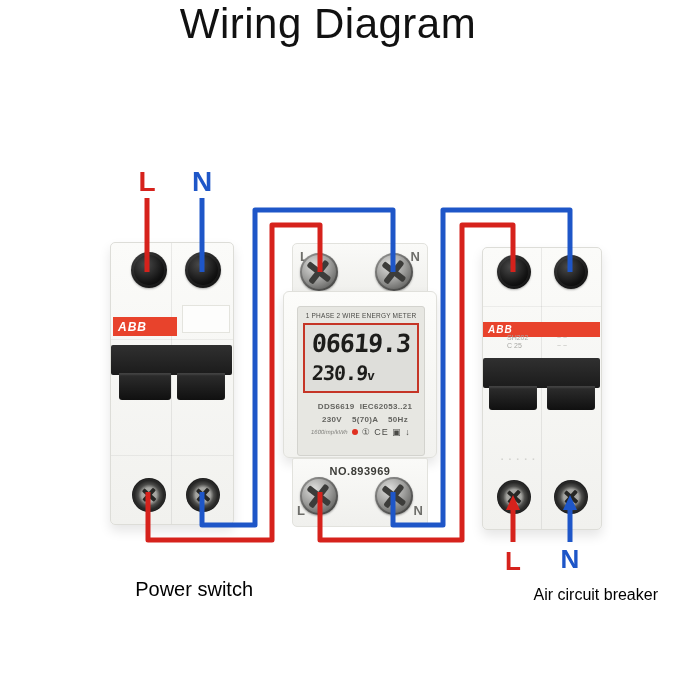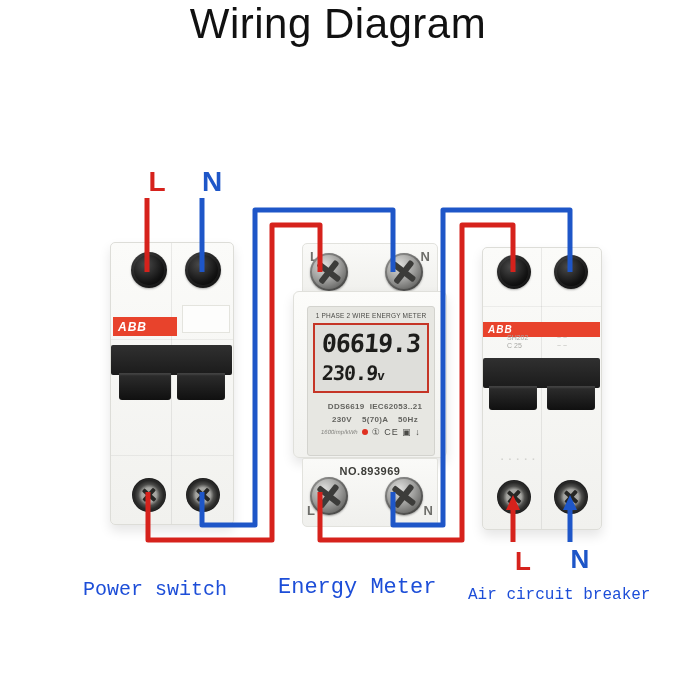--- a/index.html
+++ b/index.html
@@ -1,23 +1,23 @@
 <!DOCTYPE html>
 <html style="--wire-live: #d6221c; --wire-neutral: #1e56c8; --abb-red: #e8432c; --brand-red: #e0301e; --lcd-border-red: #c53526;"><head>
 <meta charset="utf-8">
 <style>
   html,body{margin:0;padding:0;background:#fff;}
   .stage{position:relative;width:700px;height:700px;background:#ffffff;overflow:hidden;
          font-family:"Liberation Sans",sans-serif;}
-  .abs{position:absolute;margin-left:10px;}
+  .abs{position:absolute;}
 
   
   .title{left:0;top:86;width:656px;text-align:center;font-size:42px;font-weight:500;
          color:#111;letter-spacing:0.5px;}
-  .caption{color:#1d4ed8;text-align:left;font-family:Liberation Mono, monospace;}
+  .caption{color:#000000;text-align:right;}
   .cap-ps{left:73px;top:578px;width:180px;font-size:20px;}
   .cap-em{left:268px;top:575px;width:184px;font-size:22px;}
   .cap-ab{left:458px;top:586px;width:200px;font-size:16px;}
 
   
   .wire-letter{font-weight:bold;font-size:28px;line-height:1;width:30px;text-align:center;}
   .red-txt{color:var(--wire-live,#d6221c);}
   .blue-txt{color:var(--wire-neutral,#1e56c8);}
 
   
@@ -182,15 +182,14 @@
     <polyline points="202,492 202,525 255,525 255,210 393,210 393,272" fill="none" style="stroke:var(--wire-neutral)" stroke-width="5" stroke-linejoin="round"></polyline>
     <polyline points="393,492 393,525 443,525 443,210 570,210 570,272" fill="none" style="stroke:var(--wire-neutral)" stroke-width="5" stroke-linejoin="round"></polyline>
     <polyline points="570,508 570,542" fill="none" style="stroke:var(--wire-neutral)" stroke-width="5"></polyline>
     <polygon points="570,495 563,510 577,510" style="fill:var(--wire-neutral)"></polygon>
   </svg>
 
   <div class="abs wire-letter red-txt overlay-txt" style="left:498px;top:548px;font-size:26px;">L</div>
   <div class="abs wire-letter blue-txt overlay-txt" style="left:555px;top:546px;font-size:26px;">N</div>
 
   <div class="abs caption cap-ps">Power switch</div>
-  <div class="abs caption cap-em">Energy Meter</div>
   <div class="abs caption cap-ab">Air circuit breaker</div>
 </div>
 
 </body></html>

